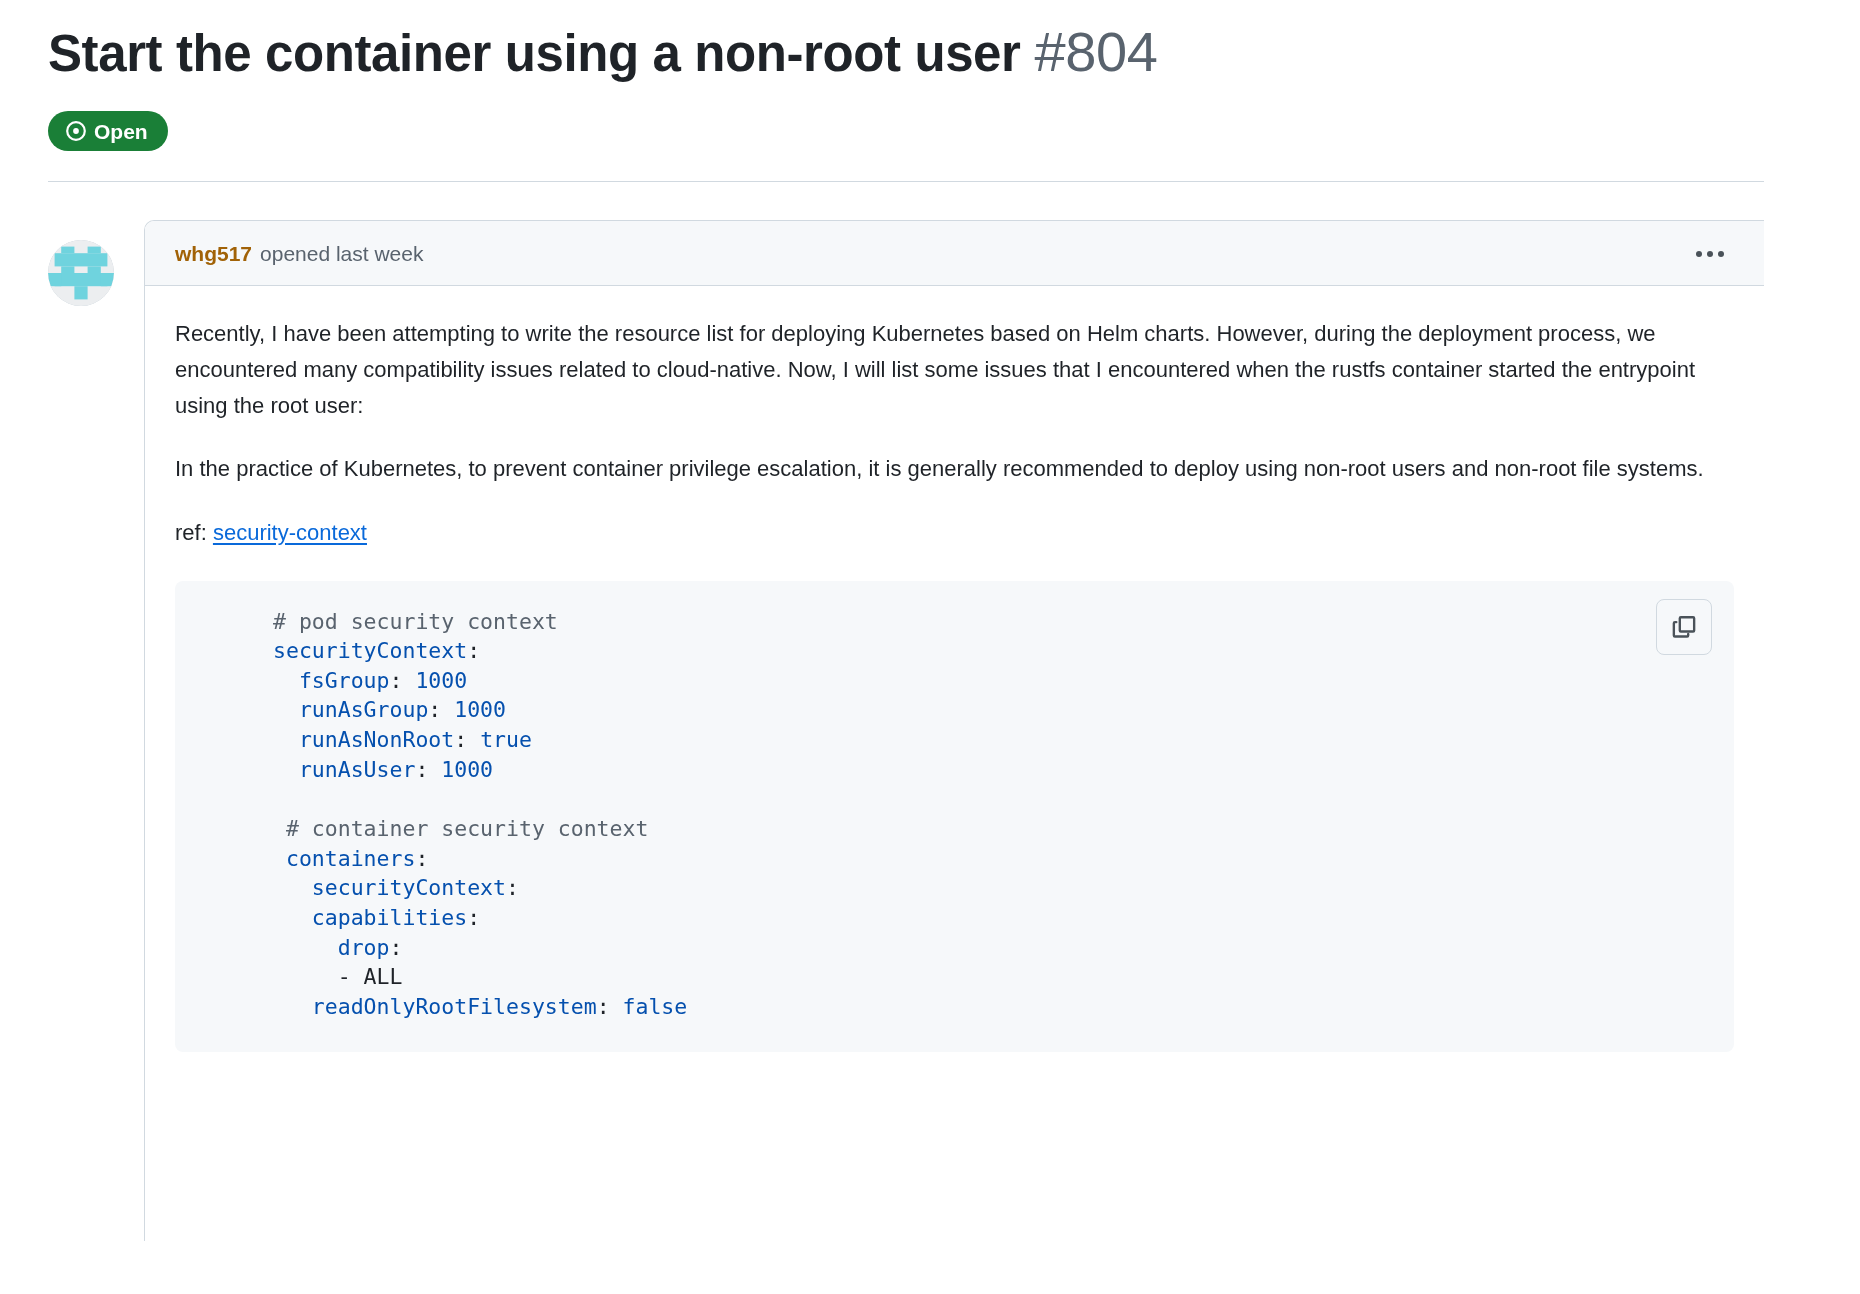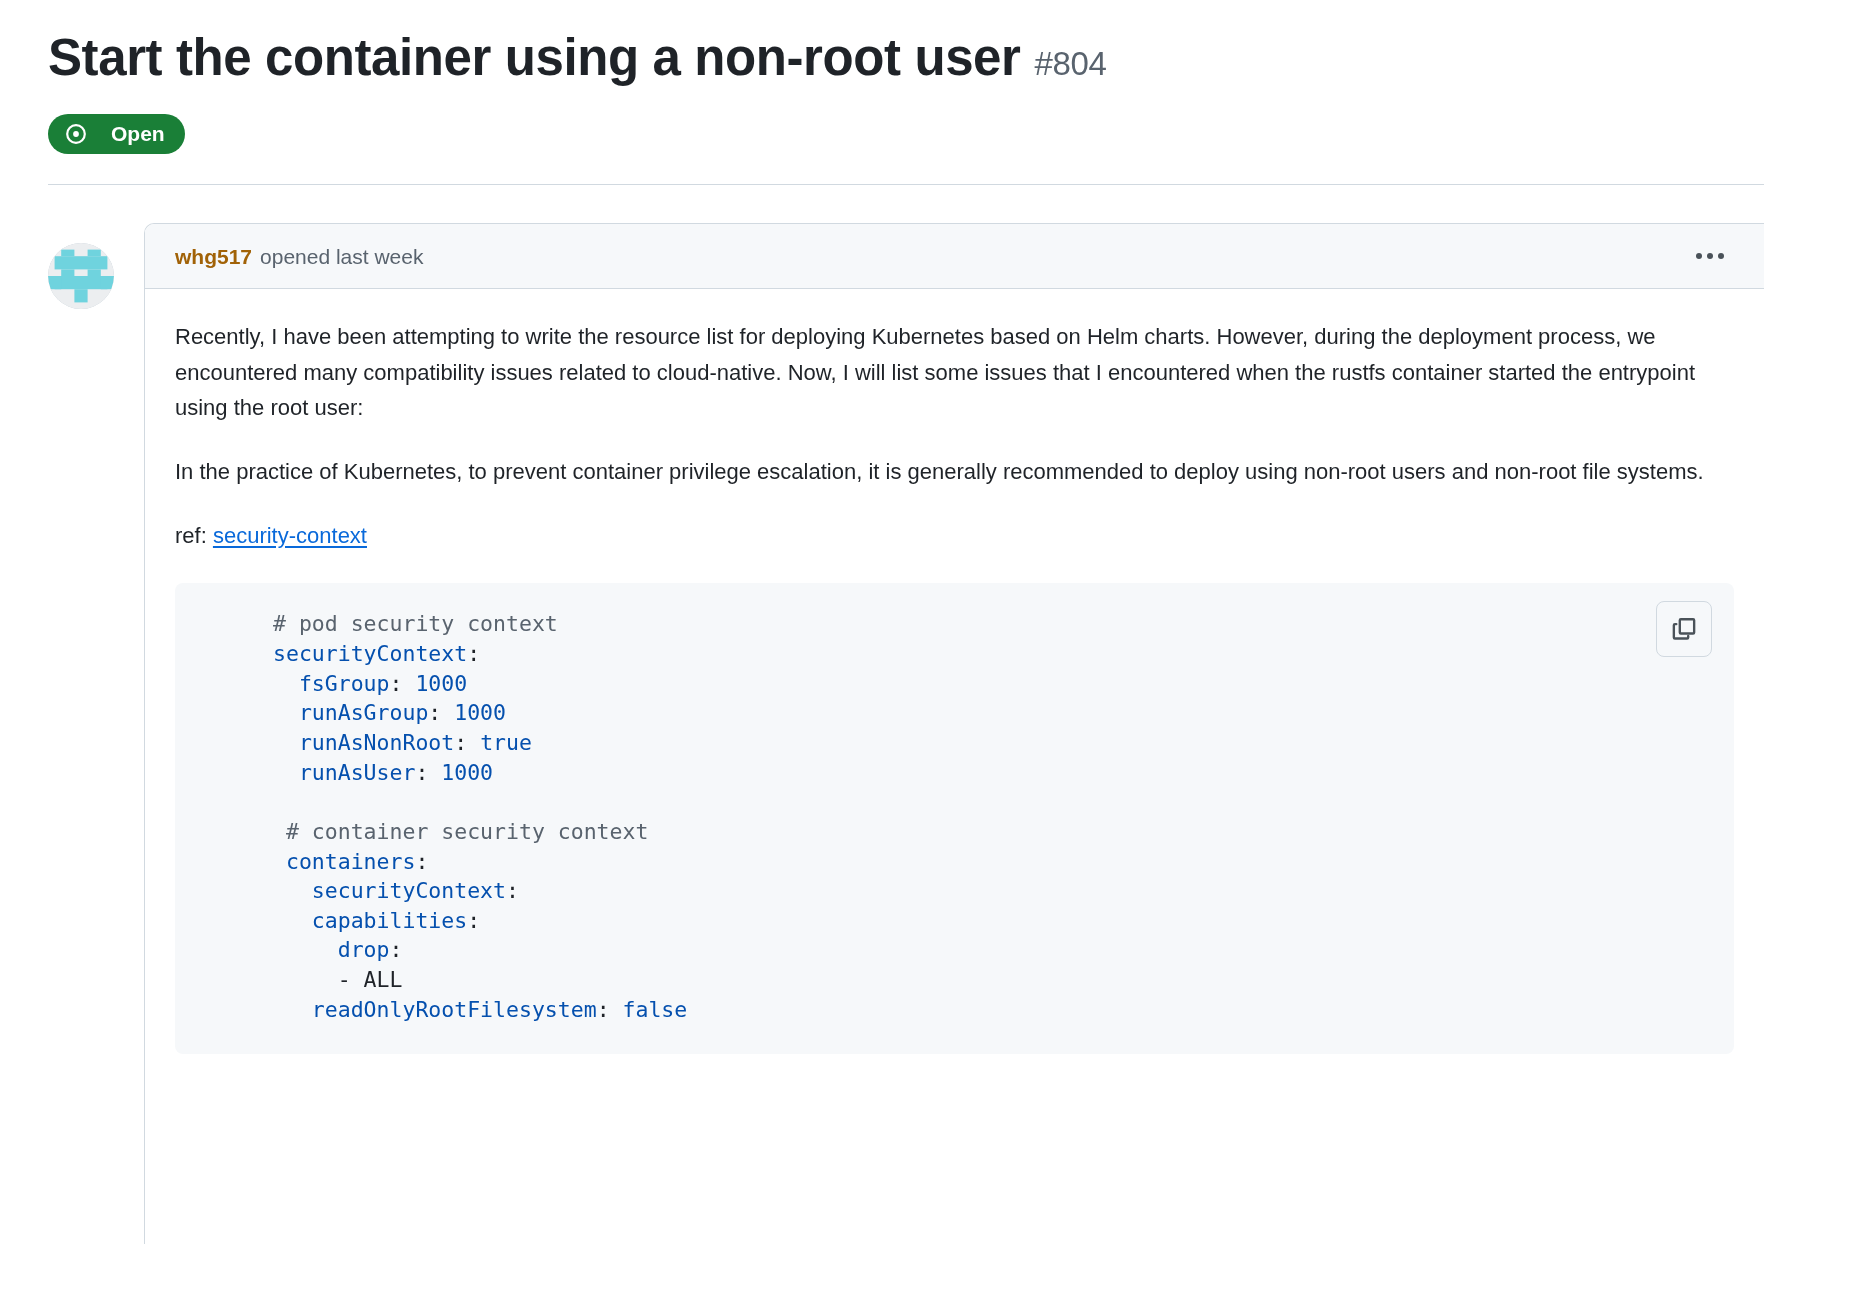--- a/index.html
+++ b/index.html
@@ -9,59 +9,59 @@
   }
   body {
     width: 1860px;
     height: 1294px;
     overflow: hidden;
     font-family: "Liberation Sans", sans-serif;
     color: #1f2328;
     -webkit-font-smoothing: antialiased;
   }
   .page {
-    padding: 12px 48px;
+    padding: 3px 48px;
     box-sizing: border-box;
     width: 1812px;
   }
 
   
   .title-row {
     padding-top: 14px;
     display: flex;
     align-items: baseline;
     flex-wrap: wrap;
   }
   .issue-title {
     font-size: 51px;
     line-height: 1.25;
     font-weight: 600;
     letter-spacing: -0.4px;
     color: #1f2328;
     margin: 0;
   }
   .issue-number {
-    font-size: 33px;
+    font-size: 56px;
     line-height: 1.25;
     font-weight: 400;
     color: #59636e;
     margin-left: 14px;
     letter-spacing: -0.4px;
   }
 
   
   .state-row {
     margin-top: 24px;
     display: flex;
     align-items: center;
   }
   .state-badge {
     display: inline-flex;
     align-items: center;
-    gap: 24px;
+    gap: 7px;
     background: #1a7f37;
     color: #ffffff;
     border-radius: 999px;
     padding: 9px 20px 9px 17px;
     font-size: 21px;
     font-weight: 600;
     line-height: 1;
     border: none;
     cursor: default;
   }

